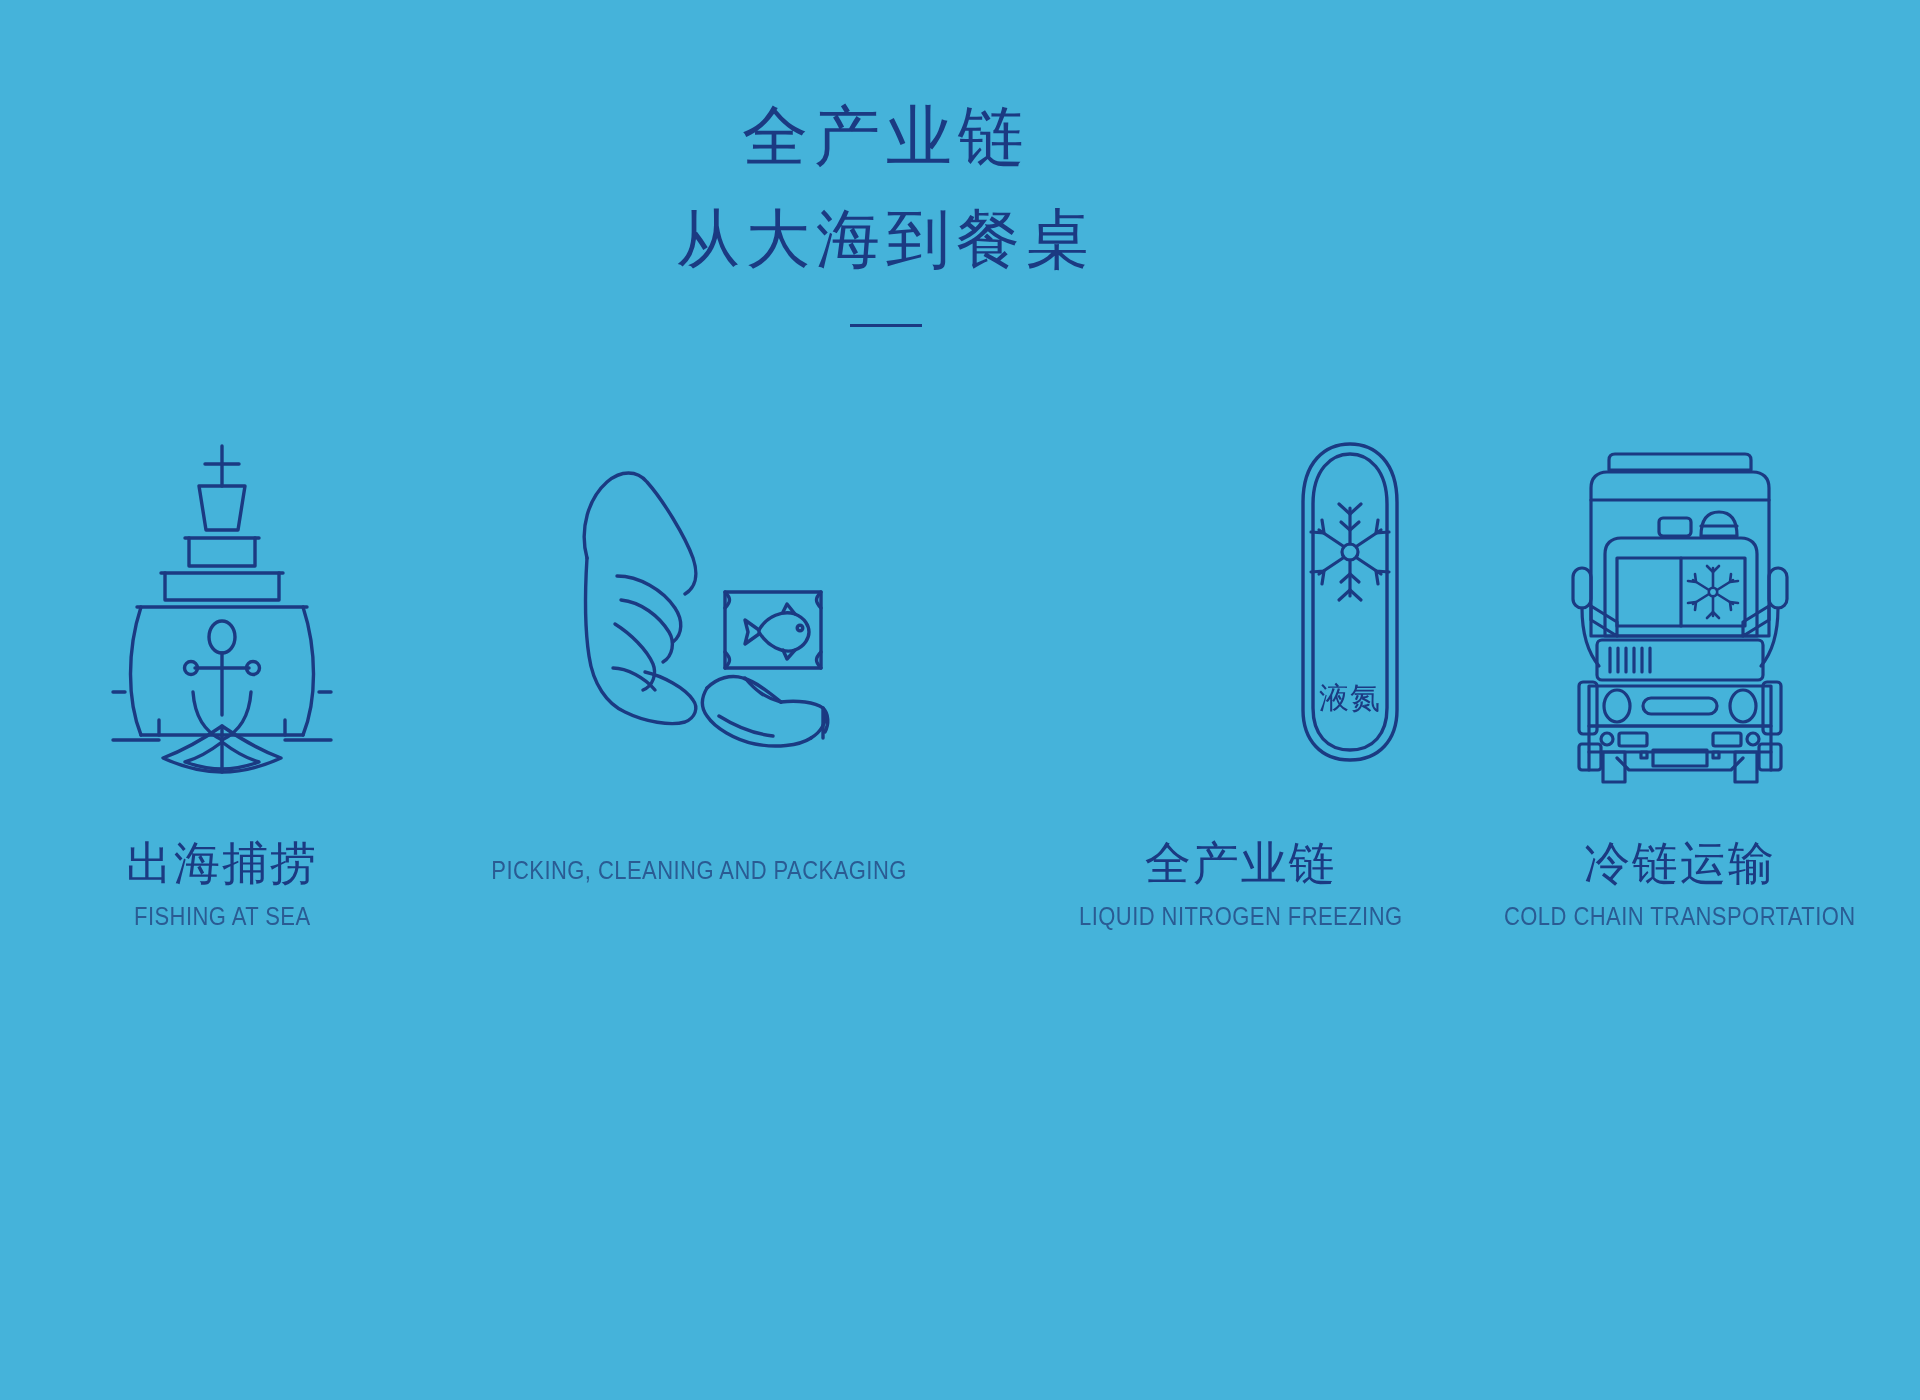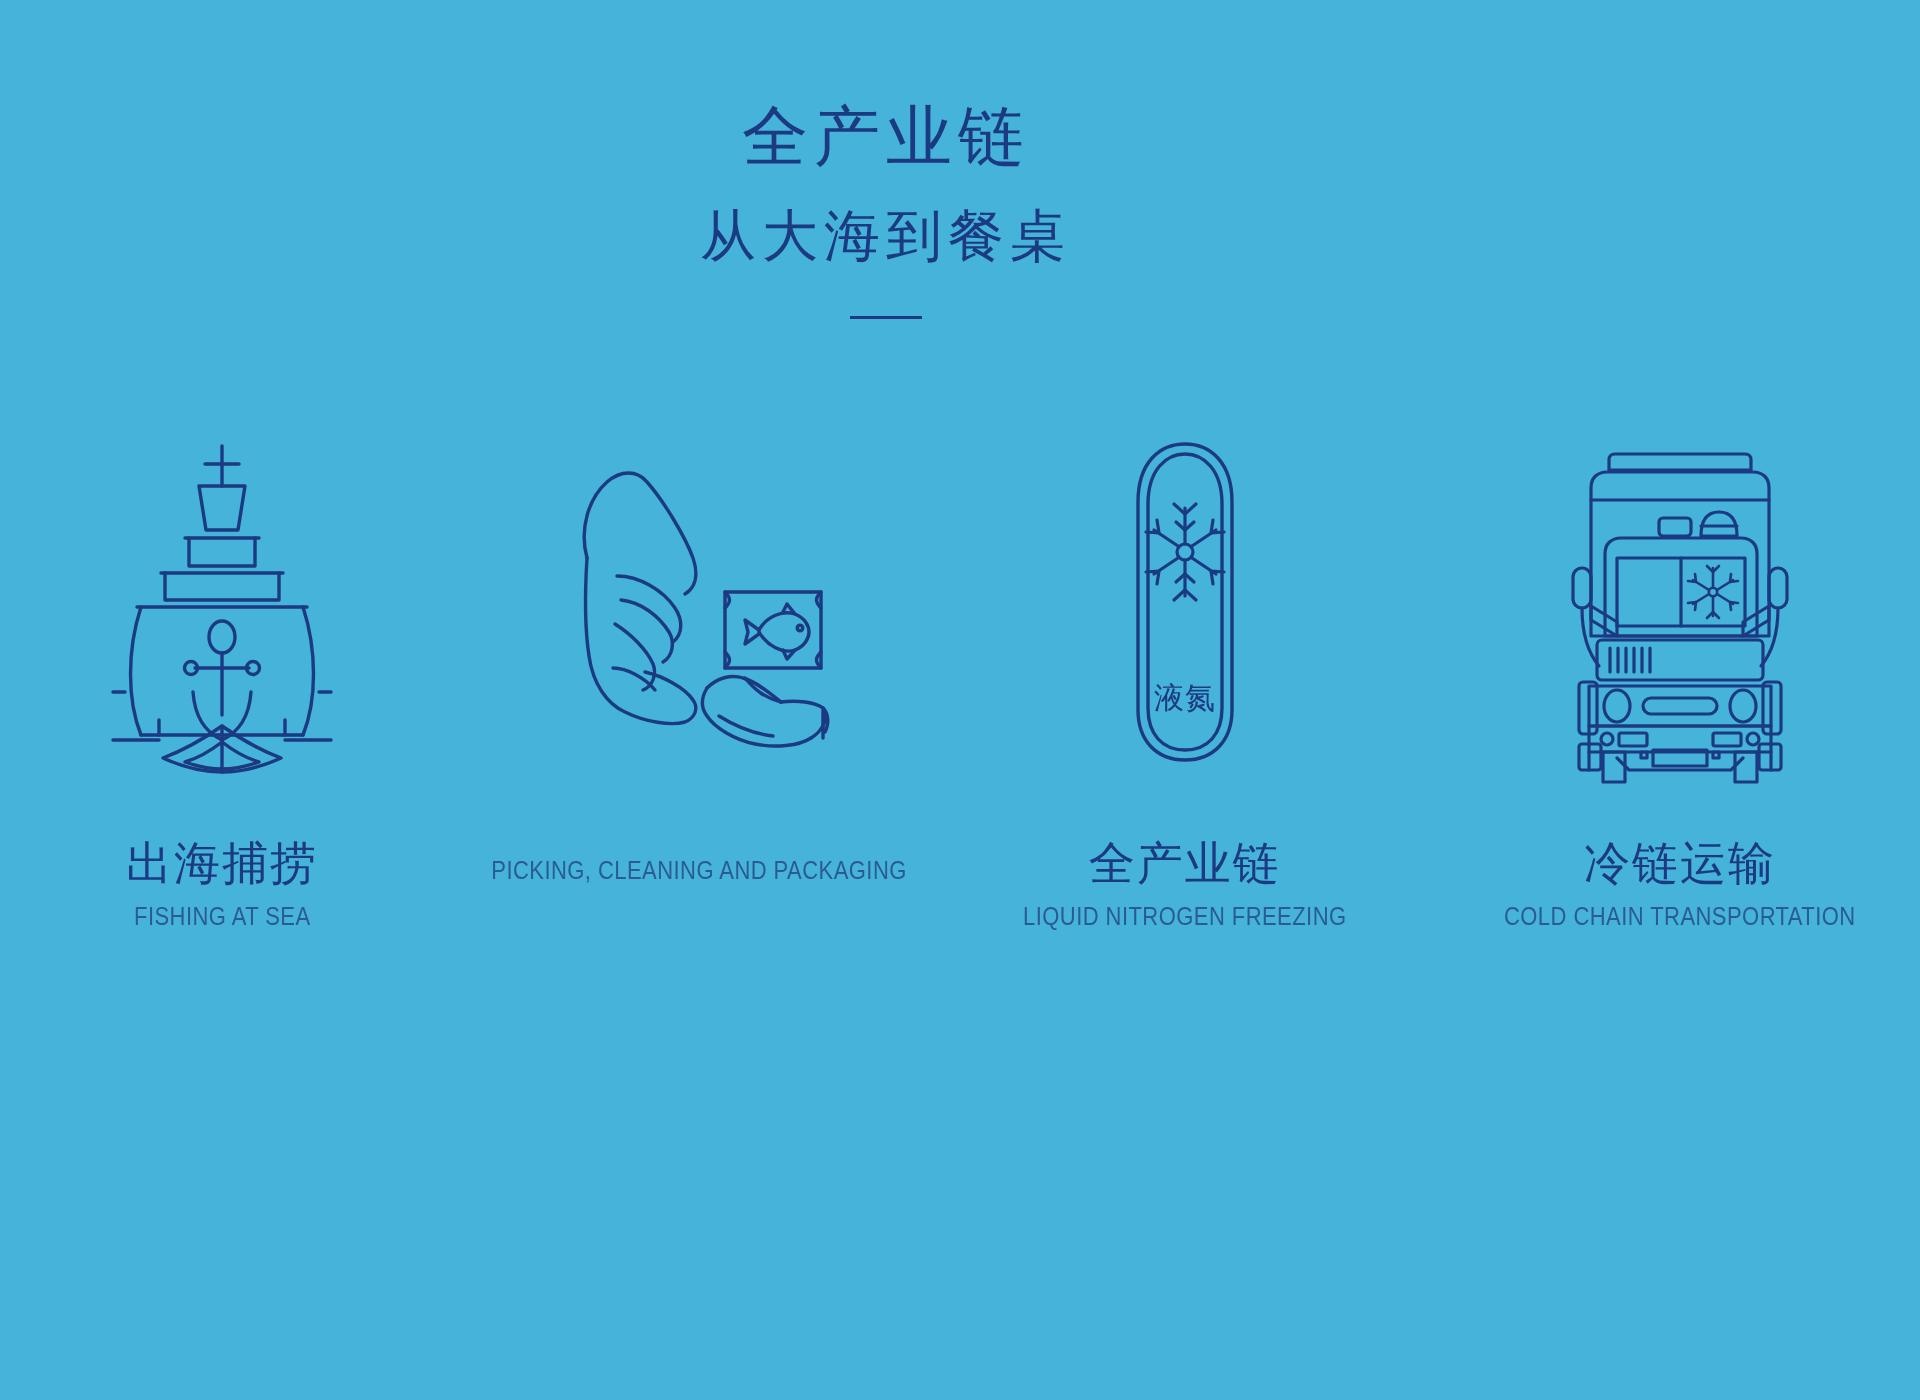--- a/index.html
+++ b/index.html
@@ -35,21 +35,21 @@
     font-family: "Liberation Serif", serif;
     font-weight: 400;
     letter-spacing: 6px;
     line-height: 1.0;
   }
   .title-line-1 {
     font-size: 66px;
     margin: 0 0 38px 0;
   }
   .title-line-2 {
-    font-size: 56px;
+    font-size: 64px;
     margin: 0;
   }
   .divider-wrap {
     margin-top: 52px;
     display: flex;
     justify-content: center;
   }
   .divider {
     width: 72px;
     height: 3px;
@@ -106,21 +106,21 @@
     font-weight: 400;
     letter-spacing: 0.5px;
     transform: scaleX(0.88);
     transform-origin: center;
     white-space: nowrap;
   }
 
   
   .step-1 { margin-left: -18px; }
   .step-2 { margin-left: -6px; }
-  .step-3 { margin-left: 2px; }
+  .step-3 { margin-left: 2px; align-items: flex-end; }
   .step-4 { margin-left: 12px; }
 
   .nitro-label {
     font-family: "Liberation Sans", sans-serif;
     font-size: 30px;
     fill: #1b3a82;
     letter-spacing: 1px;
   }
 </style>
 </head>

